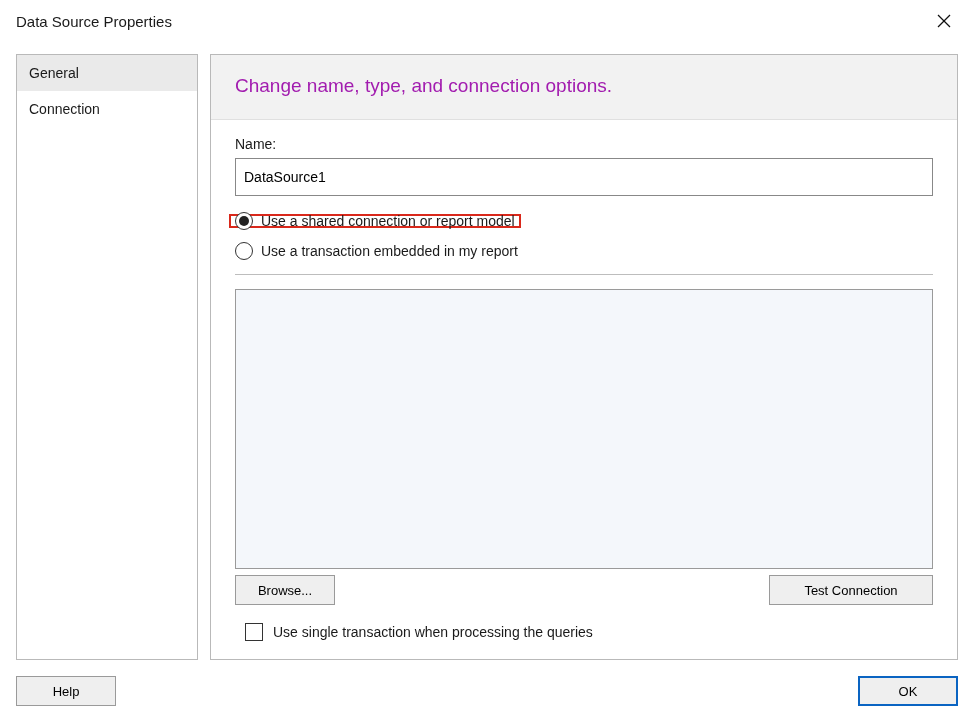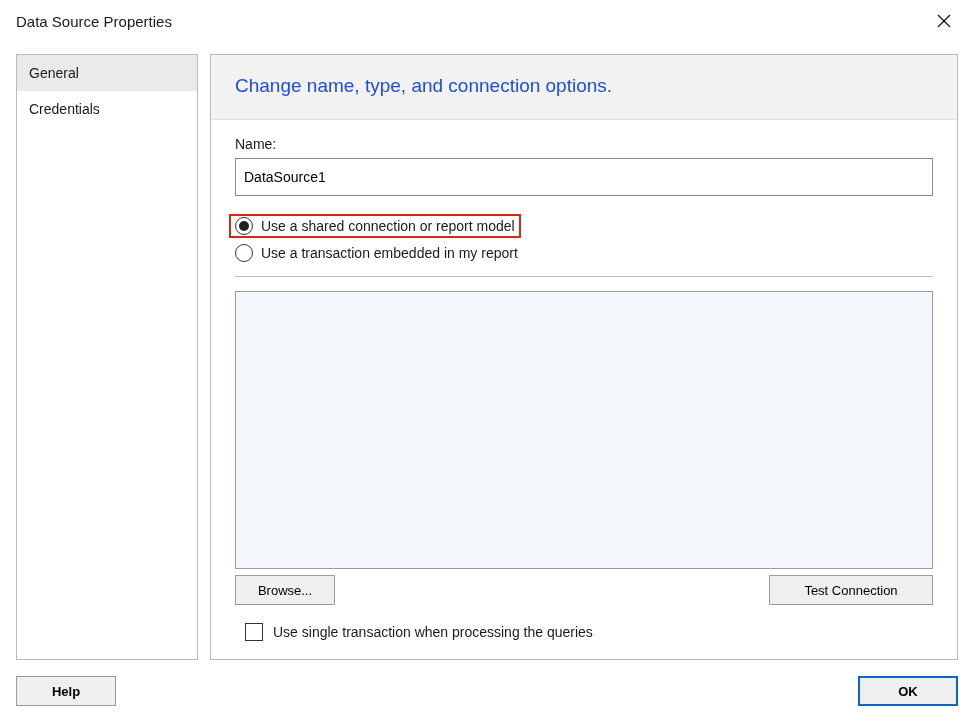--- a/index.html
+++ b/index.html
@@ -65,21 +65,21 @@
     border: 1px solid #b9b9b9;
     background: #fff;
     display: flex;
     flex-direction: column;
   }
   .main-header {
     background: #f2f2f2;
     border-bottom: 1px solid #e0e0e0;
     padding: 20px 20px 22px 24px;
     font-size: 19px;
-    color: #1d4ed8;
+    color: #a21caf;
   }
   .main-body {
     flex: 1;
     padding: 16px 24px 18px 24px;
     display: flex;
     flex-direction: column;
   }
   .field-label {
     font-size: 14px;
     margin-bottom: 6px;
@@ -100,23 +100,23 @@
     display: flex;
     align-items: center;
     gap: 8px;
     height: 26px;
     cursor: pointer;
   }
   .radio-row.highlighted {
     border: 2px solid #d9281b;
     padding: 2px 4px;
     width: fit-content;
-    height: 24px;
+    height: 14px;
     margin-left: -6px;
-    margin-bottom: 2px;
+    margin-bottom: 10px;
   }
   .radio-outer {
     width: 18px; height: 18px;
     border: 1px solid #333;
     border-radius: 50%;
     display: flex; align-items: center; justify-content: center;
     background: #fff;
   }
   .radio-inner {
     width: 10px; height: 10px;
@@ -169,21 +169,21 @@
     position: absolute;
     left: 16px;
     right: 14px;
     bottom: 14px;
     height: 34px;
     display: flex;
     justify-content: space-between;
     align-items: center;
   }
   .footer-right { display: flex; gap: 12px; flex-direction: column; }
-  .footer .std-btn { width: 92px; font-weight: bold; }
+  .footer .std-btn { width: 92px; }
   .ok-btn {
     border: 2px solid #0a64c2;
   }
 </style>
 </head>
 <body>
 
 <div class="titlebar">
   <span class="titlebar-title">Data Source Properties</span>
   <div class="close-btn">
@@ -194,21 +194,21 @@
   </div>
 </div>
 
 <div class="content-area">
 
   <div class="sidebar">
     <div class="sidebar-item selected">
       <span>General</span>
     </div>
     <div class="sidebar-item">
-      <span>Credentials</span>
+      <span>Connection</span>
     </div>
   </div>
 
   <div class="main-panel">
     <div class="main-header">Change name, type, and connection options.</div>
 
     <div class="main-body">
 
       <div class="field-label">Name:</div>
       <input type="text" class="text-input" value="DataSource1" style="">

